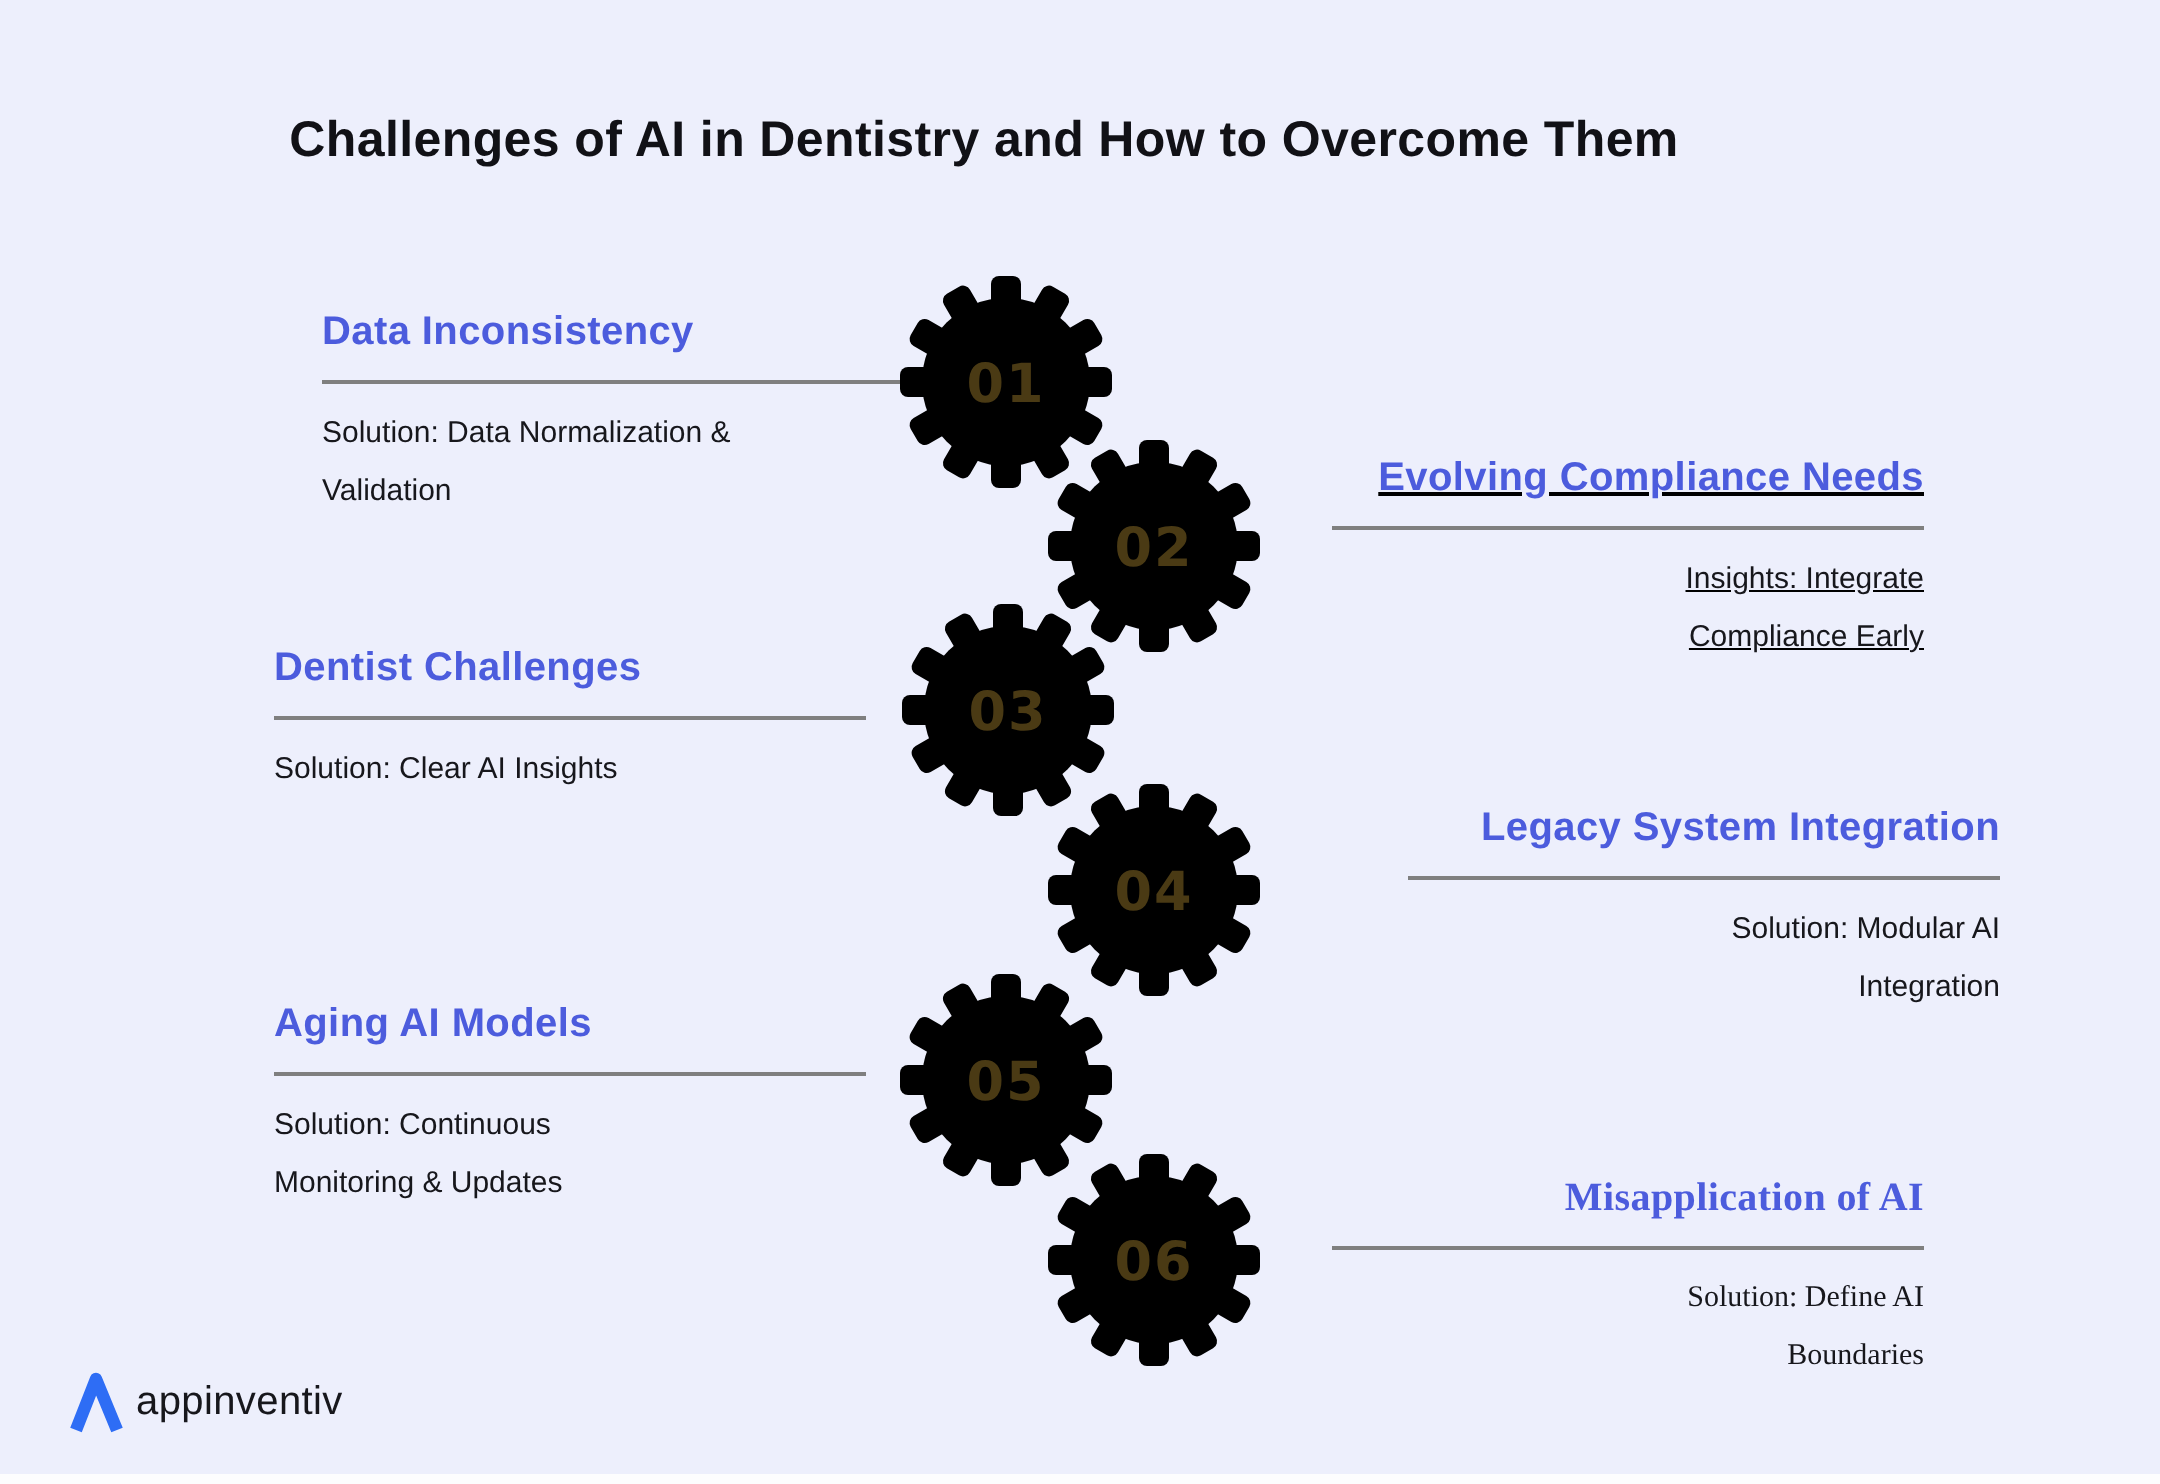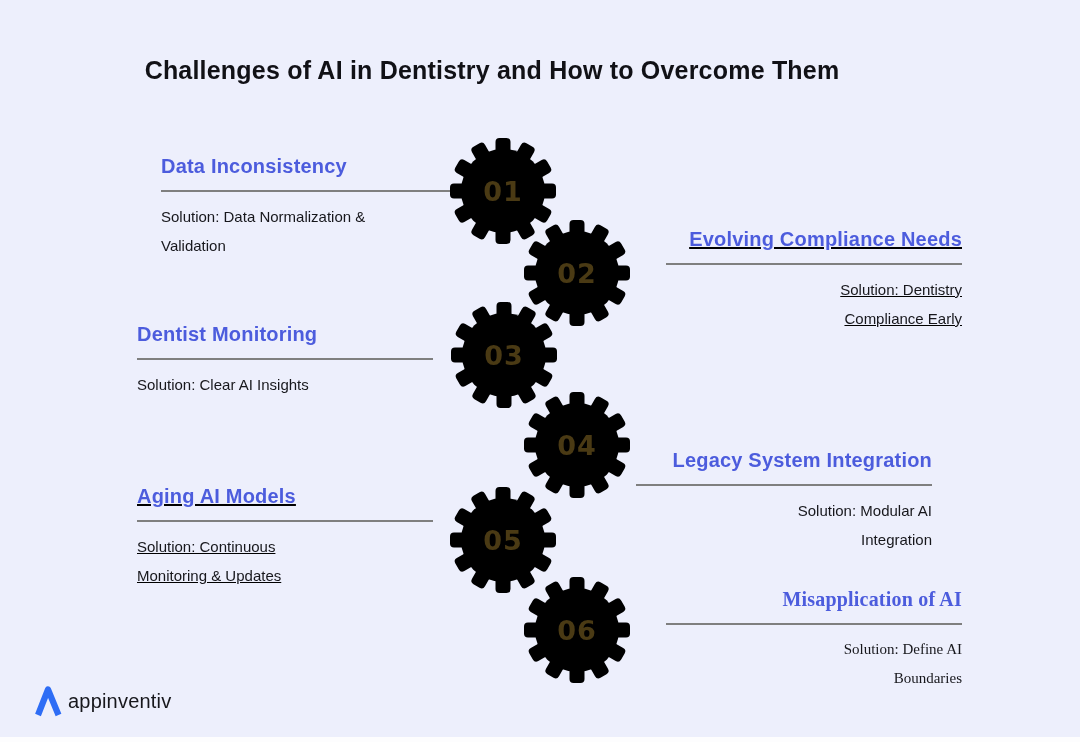--- a/index.html
+++ b/index.html
@@ -133,43 +133,43 @@
     <div class="solution">
       <div>Solution: Data Normalization &amp;</div>
       <div>Validation</div>
     </div>
   </div>
 
   <div class="item right" style="left:666px; top:227px;text-decoration:underline;">
     <div class="item-title">Evolving Compliance Needs</div>
     <div class="divider"></div>
     <div class="solution">
-      <div>Solution: Dentistry</div>
+      <div>Insights: Integrate</div>
       <div>Compliance Early</div>
     </div>
   </div>
 
   <div class="item left" style="left:137px; top:322px;">
-    <div class="item-title">Dentist Monitoring</div>
+    <div class="item-title">Dentist Challenges</div>
     <div class="divider"></div>
     <div class="solution">
       <div>Solution: Clear AI Insights</div>
     </div>
   </div>
 
-  <div class="item right" style="left:636px; top:402px;margin-top:46px;">
+  <div class="item right" style="left:704px; top:402px;">
     <div class="item-title">Legacy System Integration</div>
     <div class="divider"></div>
     <div class="solution">
       <div>Solution: Modular AI</div>
       <div>Integration</div>
     </div>
   </div>
 
-  <div class="item left" style="left:137px; top:484px;text-decoration:underline;">
+  <div class="item left" style="left:137px; top:500px;">
     <div class="item-title">Aging AI Models</div>
     <div class="divider"></div>
     <div class="solution">
       <div>Solution: Continuous</div>
       <div>Monitoring &amp; Updates</div>
     </div>
   </div>
 
   <div class="item right" style="left:666px; top:587px;font-family:Liberation Serif, serif;">
     <div class="item-title">Misapplication of AI</div>

